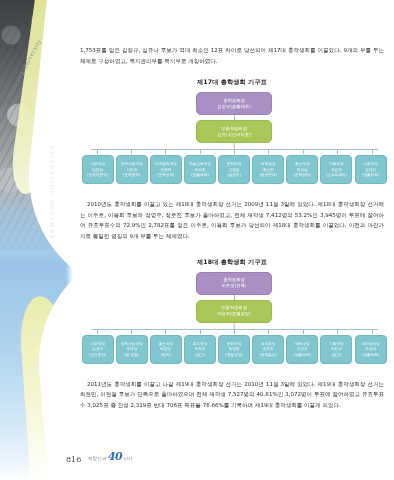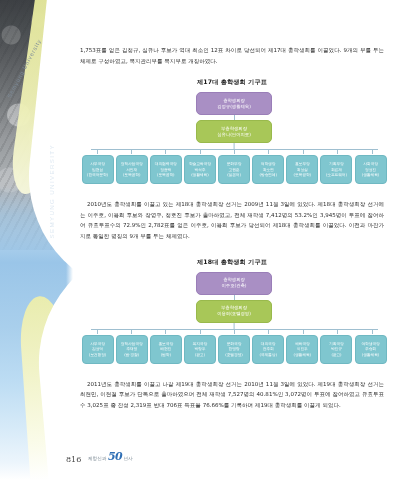--- a/index.html
+++ b/index.html
@@ -416,18 +416,18 @@
       </div>
     </div>
 
     <p class="para" style="margin-top:15px;">2011년도 총학생회를 이끌고 나갈 제19대 총학생회장 선거는 2010년 11월 3일에 있었다. 제19대 총학생회장 선거는 최현민, 이현철 후보가 단독으로 출마하였으며 전체 재학생 7,527명의 40.81%인 3,072명이 투표에 참여하였고 유효투표수 3,025표 중 찬성 2,319표 반대 706표 득표율 76.66%를 기록하며 제19대 총학생회를 이끌게 되었다.</p>
   </div>
 
   <div class="footer">
     <span class="pageno">816</span>
     <span class="footer-logo">
       <span>제정신과</span>
-      <span class="big30">50</span>
+      <span class="big30">40</span>
       <span class="tail">년사</span>
     </span>
   </div>
 
 </div>
 
 </body></html>

